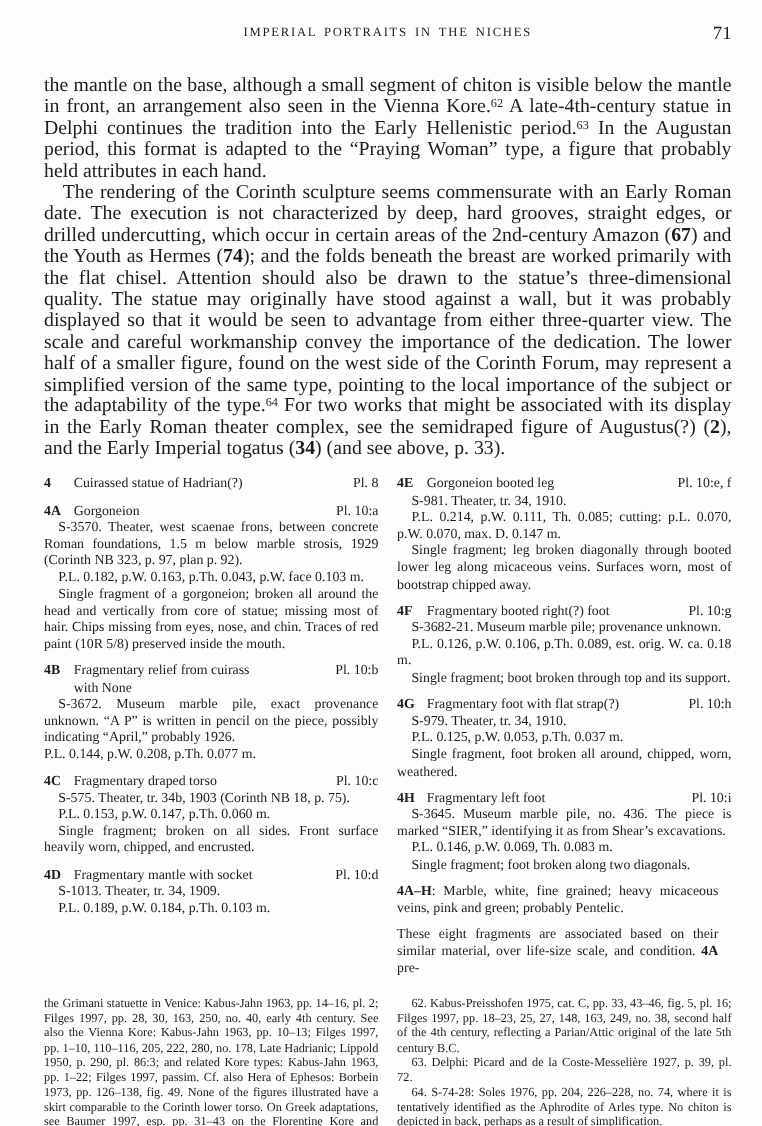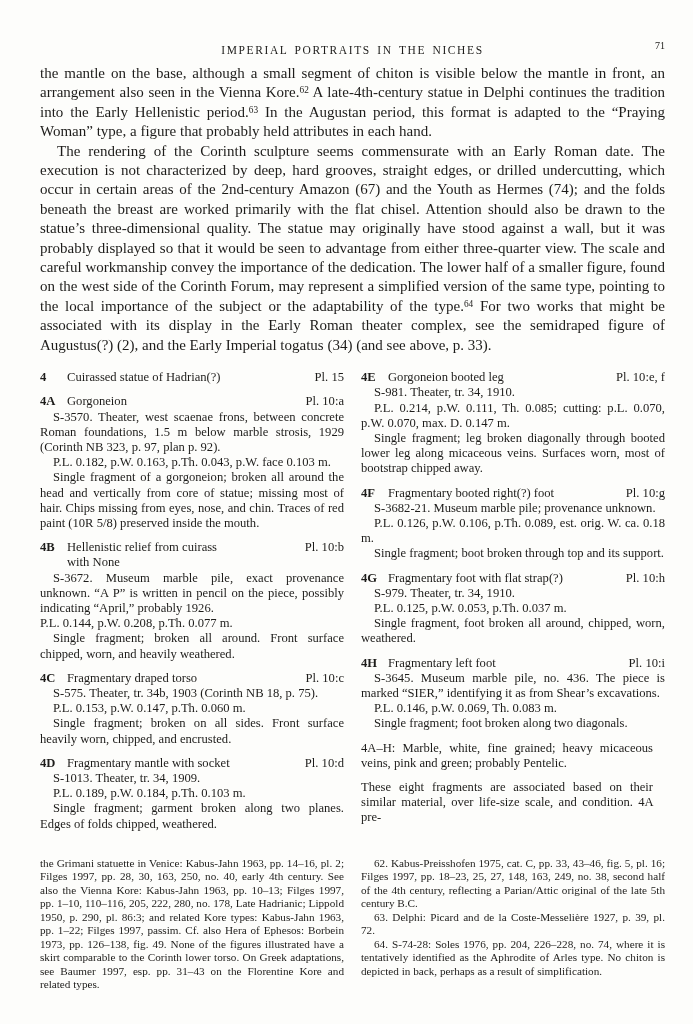--- a/index.html
+++ b/index.html
@@ -4,37 +4,37 @@
 <style>
   html,body{margin:0;padding:0;}
   body{
     width:693px;height:1024px;overflow:hidden;
     background:#fdfdfb;color:#1d1c1a;
     font-family:"Liberation Serif","DejaVu Serif",serif;
     -webkit-font-smoothing:antialiased;
   }
   .page{
     box-sizing:border-box;width:693px;height:1024px;
-    padding:40px 28px 0 40px;position:relative;
+    padding:20px 28px 0 40px;position:relative;
   }
   
   .runhead{position:relative;text-align:center;height:16px;}
   .runhead-title{
     font-size:11.5px;letter-spacing:1.6px;word-spacing:2px;
     text-transform:uppercase;
   }
   .runhead-page{
-    position:absolute;right:0;top:0;font-size:10px;letter-spacing:0;
+    position:absolute;right:0;top:0;font-size:17px;letter-spacing:0;
   }
   
-  .bodytext{margin-top:8px;font-size:15px;line-height:19.4px;text-align:justify;}
+  .bodytext{margin-top:32px;font-size:18px;line-height:19.4px;text-align:justify;}
   .bodytext p{margin:0;}
   .bodytext p.indent{text-indent:17px;}
   sup{font-size:0.62em;line-height:0;vertical-align:0.45em;}
-  .b{font-weight:normal;}
+  .b{font-weight:bold;}
   
   .catalog{display:flex;gap:17px;margin-top:15px;min-height:458px;align-items:flex-start;}
   .col{width:calc((100% - 17px)/2);font-size:12.6px;line-height:15.2px;text-align:justify;}
   .entry{margin-bottom:9px;}
   .entry-head{display:flex;align-items:baseline;text-align:left;}
   .enum{font-weight:bold;flex:0 0 27px;}
   .etitle{flex:1 1 auto;padding-right:6px;}
   .etitle2:not(:empty){display:block;}
   .eplate{margin-left:auto;white-space:nowrap;}
   .ep{margin:0;}
@@ -62,44 +62,43 @@
   </div>
 
   <div class="catalog">
 
     <div class="col">
 
       <div class="entry">
         <div class="entry-head">
           <span class="enum">4</span>
           <span class="etitle">Cuirassed statue of Hadrian(?)</span>
-          <span class="eplate">Pl. 15</span>
+          <span class="eplate">Pl. 8</span>
         </div>
       </div>
 
       <div class="entry">
         <div class="entry-head">
           <span class="enum">4A</span>
           <span class="etitle">Gorgoneion</span>
           <span class="eplate">Pl. 10:a</span>
         </div>
         <p class="ep ind">S-3570. Theater, west scaenae frons, between concrete Roman foundations, 1.5 m below marble strosis, 1929 (Corinth NB 323, p. 97, plan p. 92).</p>
         <p class="ep ind">P.L. 0.182, p.W. 0.163, p.Th. 0.043, p.W. face 0.103 m.</p>
         <p class="ep ind">Single fragment of a gorgoneion; broken all around the head and vertically from core of statue; missing most of hair. Chips missing from eyes, nose, and chin. Traces of red paint (10R 5/8) preserved inside the mouth.</p>
       </div>
 
       <div class="entry">
         <div class="entry-head">
           <span class="enum">4B</span>
-          <span class="etitle"><span>Hellenistic relief from cuirass</span><span class="etitle2">with None</span></span>
+          <span class="etitle"><span>Fragmentary relief from cuirass</span><span class="etitle2">with None</span></span>
           <span class="eplate">Pl. 10:b</span>
         </div>
         <p class="ep ind">S-3672. Museum marble pile, exact provenance unknown. “A P” is written in pencil on the piece, possibly indicating “April,” probably 1926.</p>
         <p class="ep">P.L. 0.144, p.W. 0.208, p.Th. 0.077 m.</p>
-        <p class="ep ind">Single fragment; broken all around. Front surface chipped, worn, and heavily weathered.</p>
       </div>
 
       <div class="entry">
         <div class="entry-head">
           <span class="enum">4C</span>
           <span class="etitle">Fragmentary draped torso</span>
           <span class="eplate">Pl. 10:c</span>
         </div>
         <p class="ep ind">S-575. Theater, tr. 34b, 1903 (Corinth NB 18, p. 75).</p>
         <p class="ep ind">P.L. 0.153, p.W. 0.147, p.Th. 0.060 m.</p>
@@ -107,21 +106,20 @@
       </div>
 
       <div class="entry">
         <div class="entry-head">
           <span class="enum">4D</span>
           <span class="etitle">Fragmentary mantle with socket</span>
           <span class="eplate">Pl. 10:d</span>
         </div>
         <p class="ep ind">S-1013. Theater, tr. 34, 1909.</p>
         <p class="ep ind">P.L. 0.189, p.W. 0.184, p.Th. 0.103 m.</p>
-        <p class="ep ind">Single fragment; garment broken along two planes. Edges of folds chipped, weathered.</p>
       </div>
 
     </div>
 
     <div class="col">
 
       <div class="entry">
         <div class="entry-head">
           <span class="enum">4E</span>
           <span class="etitle">Gorgoneion booted leg</span>

